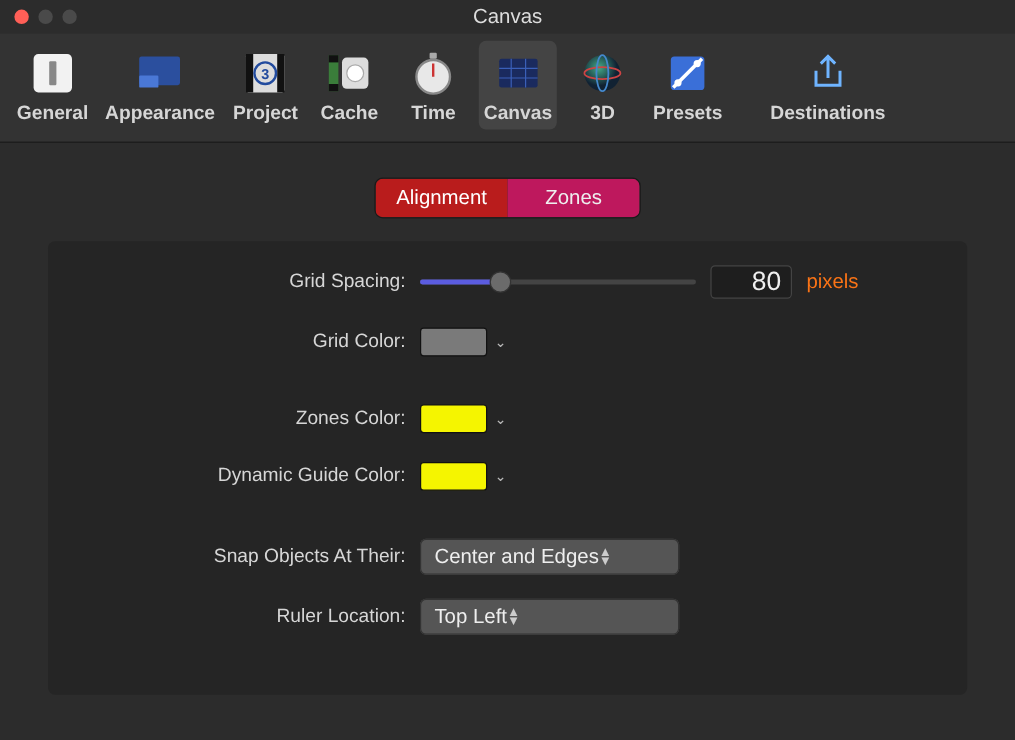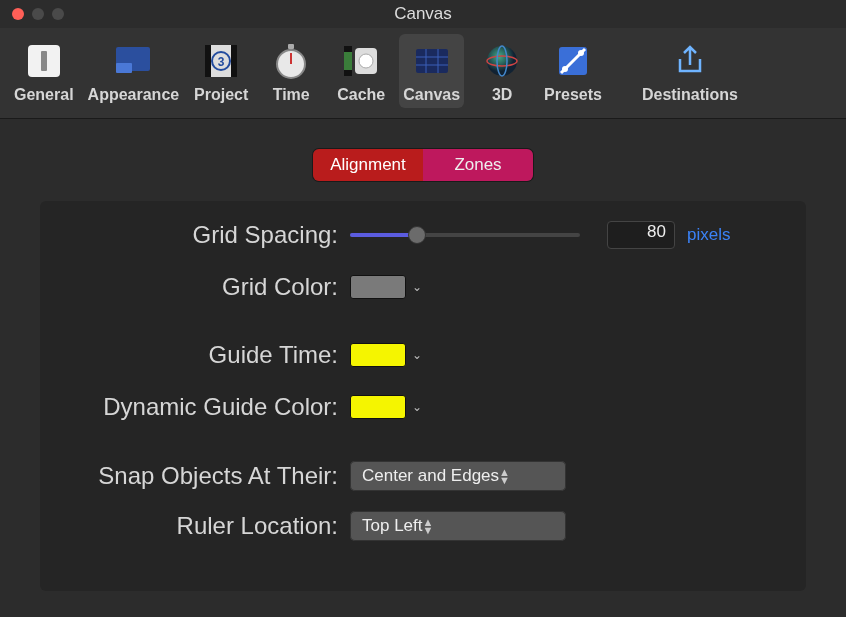--- a/index.html
+++ b/index.html
@@ -102,21 +102,21 @@
     .row {
       display: flex;
       align-items: center;
       margin-bottom: 24px;
     }
     .row.tight { margin-bottom: 20px; }
     .label {
       width: 280px;
       text-align: right;
       padding-right: 12px;
-      font-size: 24px;
+      font-size: 16px;
       color: #d6d6d6;
     }
     .controls {
       display: flex;
       align-items: center;
       gap: 12px;
     }
     
     .slider {
       position: relative;
@@ -148,24 +148,23 @@
     }
     .num-field {
       width: 68px;
       height: 28px;
       background: #1e1e1e;
       border: 1px solid #444;
       border-radius: 4px;
       color: #eee;
       text-align: right;
       padding: 0 8px;
-      font-size: 17px;
-      margin-left: 15px;
-    }
-    .unit { font-size: 17px; color: #3b82f6; }
+      font-size: 22px;
+    }
+    .unit { font-size: 17px; color: #f97316; }
     
     .color-well {
       display: flex;
       align-items: center;
       gap: 6px;
     }
     .swatch {
       width: 56px; height: 24px;
       border: 1px solid #111;
       border-radius: 3px;
@@ -238,39 +237,39 @@
           <circle cx="20" cy="20" r="9" fill="none" stroke="#224b9e" stroke-width="2"></circle>
           <text x="20" y="25" text-anchor="middle" font-size="12" fill="#224b9e" font-weight="bold">3</text>
         </svg>
     </div>
     <div class="tool-label">Project</div>
   </div>
 
   <div class="tool-item">
     <div class="tool-icon">
       <svg width="40" height="40">
-          <circle cx="20" cy="23" r="14" fill="#e8e8e8" stroke="#888" stroke-width="2"></circle>
-          <rect x="17" y="3" width="6" height="5" rx="1" fill="#aaa"></rect>
-          <line x1="20" y1="23" x2="20" y2="12" stroke="#c33" stroke-width="2"></line>
-        </svg>
-    </div>
-    <div class="tool-label">Time</div>
-  </div>
-
-  <div class="tool-item">
-    <div class="tool-icon">
-      <svg width="40" height="40">
           <rect x="3" y="5" width="8" height="30" fill="#3a7d3a"></rect>
           <rect x="3" y="5" width="8" height="6" fill="#111"></rect>
           <rect x="3" y="29" width="8" height="6" fill="#111"></rect>
           <rect x="14" y="7" width="22" height="26" rx="4" fill="#ddd"></rect>
           <circle cx="25" cy="20" r="7" fill="#fff" stroke="#aaa"></circle>
         </svg>
     </div>
     <div class="tool-label">Cache</div>
+  </div>
+
+  <div class="tool-item">
+    <div class="tool-icon">
+      <svg width="40" height="40">
+          <circle cx="20" cy="23" r="14" fill="#e8e8e8" stroke="#888" stroke-width="2"></circle>
+          <rect x="17" y="3" width="6" height="5" rx="1" fill="#aaa"></rect>
+          <line x1="20" y1="23" x2="20" y2="12" stroke="#c33" stroke-width="2"></line>
+        </svg>
+    </div>
+    <div class="tool-label">Time</div>
   </div>
 
   <div class="tool-item selected">
     <div class="tool-icon">
       <svg width="40" height="40">
           <rect x="4" y="8" width="32" height="24" rx="2" fill="#1a2a5e"></rect>
           <line x1="4" y1="16" x2="36" y2="16" stroke="#3a5fb8" stroke-width="1"></line>
           <line x1="4" y1="24" x2="36" y2="24" stroke="#3a5fb8" stroke-width="1"></line>
           <line x1="14" y1="8" x2="14" y2="32" stroke="#3a5fb8" stroke-width="1"></line>
           <line x1="26" y1="8" x2="26" y2="32" stroke="#3a5fb8" stroke-width="1"></line>
@@ -345,21 +344,21 @@
       <div class="label">Grid Color:</div>
       <div class="controls">
         <div class="color-well">
           <div class="swatch" style="background:#7a7a7a"></div>
           <span class="chev">⌄</span>
         </div>
       </div>
     </div>
 
     <div class="row">
-      <div class="label">Guide Time:</div>
+      <div class="label">Zones Color:</div>
       <div class="controls">
         <div class="color-well">
           <div class="swatch" style="background:#f5f500"></div>
           <span class="chev">⌄</span>
         </div>
       </div>
     </div>
 
     <div class="row" style="margin-bottom:40px;">
       <div class="label">Dynamic Guide Color:</div>

